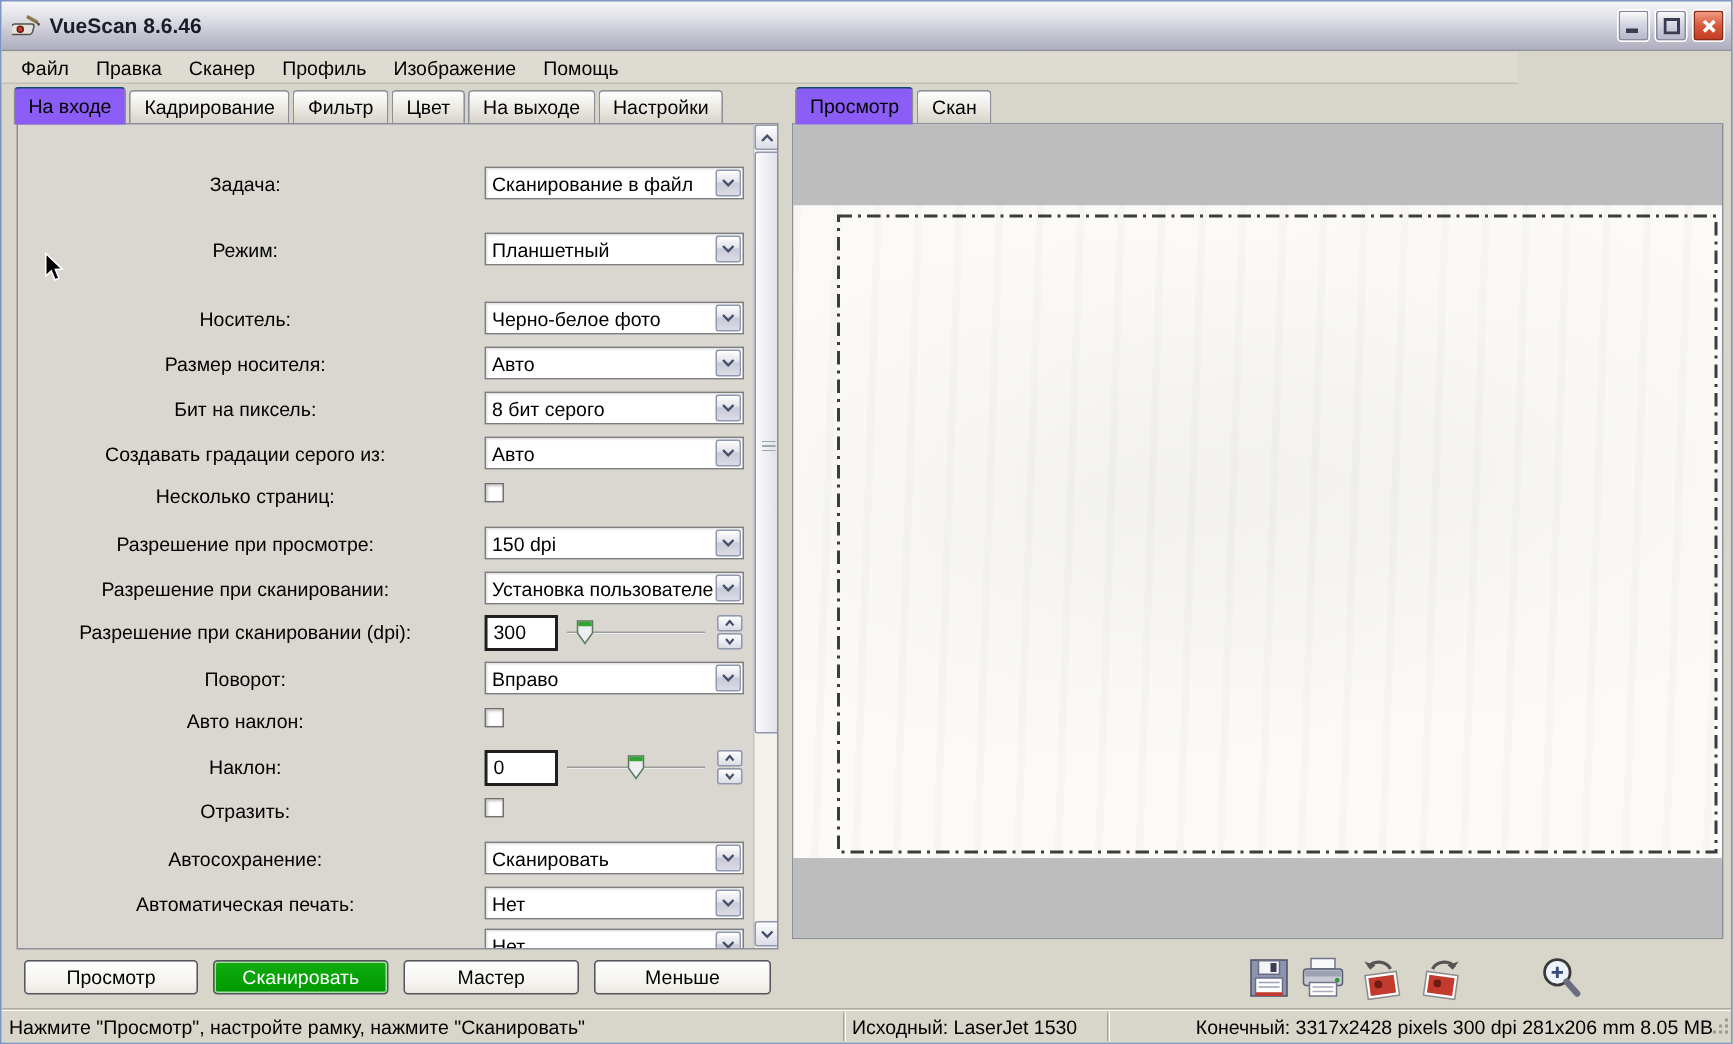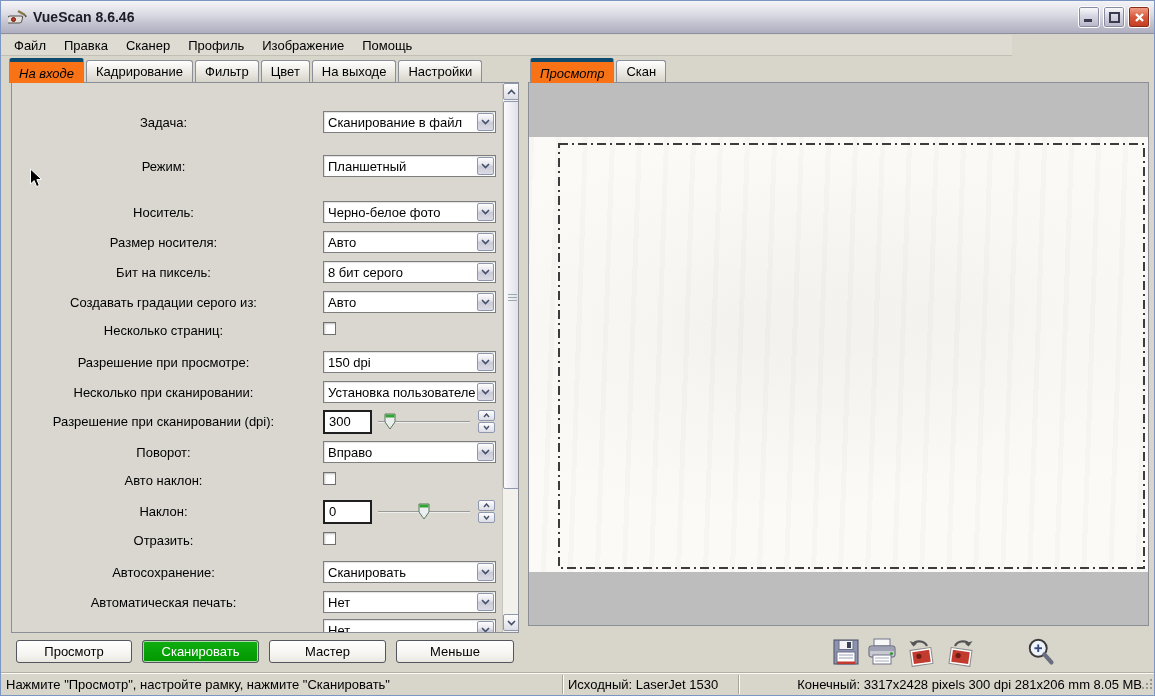--- a/index.html
+++ b/index.html
@@ -38,23 +38,23 @@
   .tabstrip { position:absolute; top:57px; display:flex; align-items:flex-end; height:25px; }
   .tab {
     height:23px; padding:3px 9px 0 9px; margin-right:2px;
     border:1px solid #8c8f98; border-bottom:none;
     border-radius:3px 3px 0 0;
     background:linear-gradient(180deg,#ffffff,#e9e7e0 55%,#d4d1c8);
     white-space:nowrap;
   }
   .tab.active {
     height:25px; padding-top:4px;
-    background:#f97316;
-    border-top:4px solid #0c4a6e;
-    position:relative; z-index:3;font-style:italic;
+    background:#8b5cf6;
+    border-top:1px solid #0c4a6e;
+    position:relative; z-index:3;
   }
   
   .panel {
     position:absolute; border:1px solid #8c8f98; background:#d9d7d0;
   }
   #left-panel { left:10px; top:81px; width:508px; height:551px; overflow:hidden; z-index:2; }
   .row { position:absolute; left:0; width:490px; height:24px; }
   .lbl { position:absolute; left:0; top:4px; width:303px; text-align:center; white-space:nowrap; }
   .sel {
     position:absolute; left:311px; top:0; width:173px; height:22px;
@@ -278,21 +278,21 @@
       <span class="selv">150 dpi</span>
       <span class="selbtn">
           <svg width="9" height="6">
             <path d="M1 1l3.5 3.5L8 1" fill="none" stroke="#44506a" stroke-width="1.6"></path>
           </svg>
         </span>
     </div>
   </div>
 
   <div class="row" style="top:298px">
-    <span class="lbl">Несколько при сканировании:</span>
+    <span class="lbl">Разрешение при сканировании:</span>
     <div class="sel">
       <span class="selv" style="right:17px">Установка пользователе</span>
       <span class="selbtn">
           <svg width="9" height="6">
             <path d="M1 1l3.5 3.5L8 1" fill="none" stroke="#44506a" stroke-width="1.6"></path>
           </svg>
         </span>
     </div>
   </div>
 

